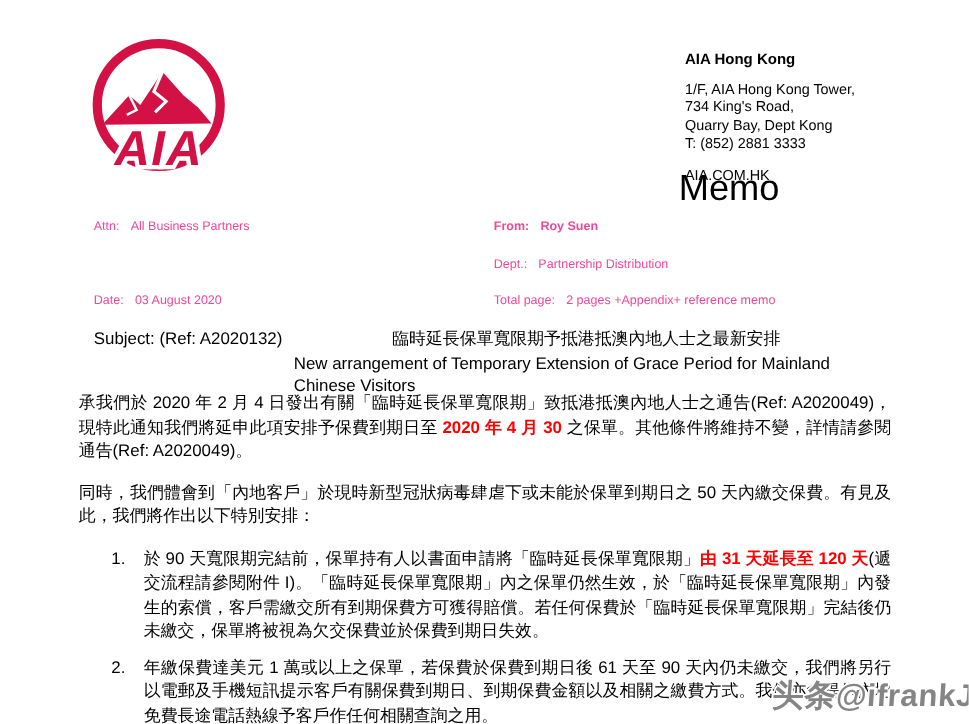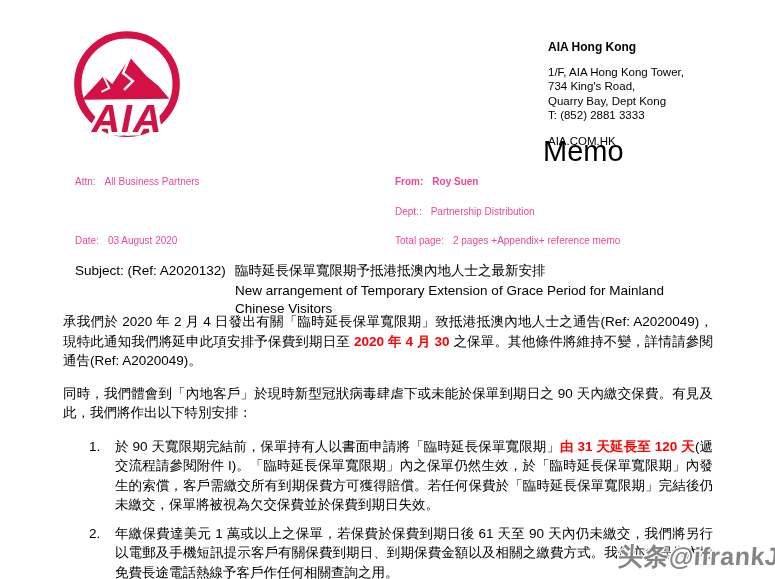--- a/index.html
+++ b/index.html
@@ -77,21 +77,21 @@
   }
   .subject-text {
     position: absolute;
     left: 235px;
     top: 262px;
     width: 468px;
     font-size: 13.5px;
     line-height: 18px;
     color: #000;
   }
-  .subject-zh { margin-bottom: 2px; }
+  .subject-zh { margin-bottom: 2px; text-align: center; }
 
   
   .body-text {
     position: absolute;
     left: 63px;
     top: 312px;
     width: 650px;
     font-size: 13.5px;
     line-height: 19.5px;
     color: #000;
@@ -175,21 +175,21 @@
 
   <div class="subject-label">Subject: (Ref: A2020132)</div>
   <div class="subject-text">
     <div class="subject-zh">臨時延長保單寬限期予抵港抵澳內地人士之最新安排</div>
     <div class="subject-en">New arrangement of Temporary Extension of Grace Period for Mainland Chinese Visitors</div>
   </div>
 
   <div class="body-text">
     <p class="para1"><span>承我們於 2020 年 2 月 4 日發出有關「臨時延長保單寬限期」致抵港抵澳內地人士之通告(Ref: A2020049)，現特此通知我們將延申此項安排予保費到期日至 </span><span class="hl">2020 年 4 月 30</span><span> 之保單。其他條件將維持不變，詳情請參閱通告(Ref: A2020049)。</span></p>
 
-    <p class="para2">同時，我們體會到「內地客戶」於現時新型冠狀病毒肆虐下或未能於保單到期日之 90 天內繳交保費。有見及此，我們將作出以下特別安排：</p>
+    <p class="para2">同時，我們體會到「內地客戶」於現時新型冠狀病毒肆虐下或未能於保單到期日之 50 天內繳交保費。有見及此，我們將作出以下特別安排：</p>
 
     <div class="list-item">
       <span class="num">1.</span>
       <span class="itext"><span>於 90 天寬限期完結前，保單持有人以書面申請將「臨時延長保單寬限期」</span><span class="hl">由 31 天延長至 120 天</span><span>(遞交流程請參閱附件 I)。「臨時延長保單寬限期」內之保單仍然生效，於「臨時延長保單寬限期」內發生的索償，客戶需繳交所有到期保費方可獲得賠償。若任何保費於「臨時延長保單寬限期」完結後仍未繳交，保單將被視為欠交保費並於保費到期日失效。</span></span>
     </div>
 
     <div class="list-item">
       <span class="num">2.</span>
       <span class="itext">年繳保費達美元 1 萬或以上之保單，若保費於保費到期日後 61 天至 90 天內仍未繳交，我們將另行以電郵及手機短訊提示客戶有關保費到期日、到期保費金額以及相關之繳費方式。我們亦會提供內地免費長途電話熱線予客戶作任何相關查詢之用。</span>
     </div>

